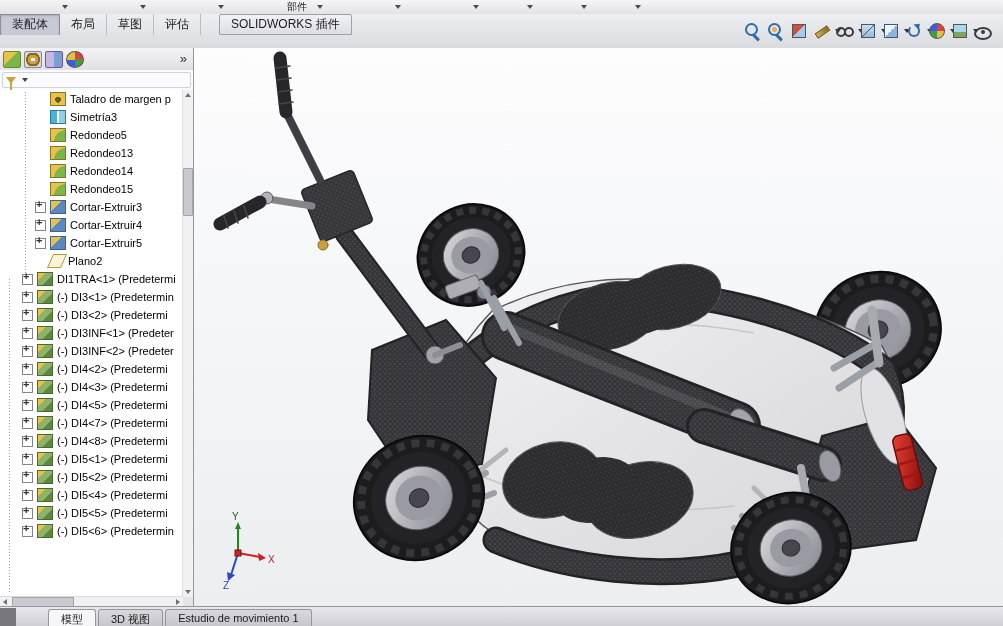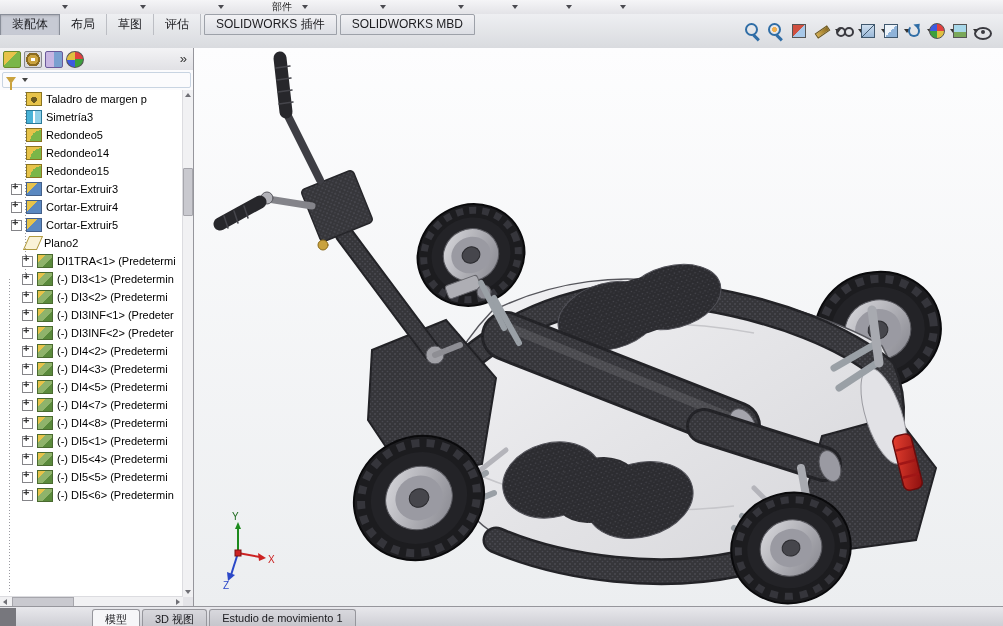--- a/index.html
+++ b/index.html
@@ -7,30 +7,30 @@
     width:1003px;height:626px;position:relative;overflow:hidden;
     font-family:"Liberation Sans", sans-serif;background:#d7d7db;
     -webkit-font-smoothing:antialiased;
   }
   
   .menustrip{position:absolute;left:0;top:0;right:0;height:14px;
     background:linear-gradient(#f5f5f7,#e3e3e7);border-bottom:1px solid #c2c2c8;
     display:flex;align-items:center;font-size:10px;color:#222}
   .mcaret{width:0;height:0;border-left:3px solid transparent;border-right:3px solid transparent;
     border-top:4px solid #4a4a50;margin-left:72px}
-  .mlabel{margin-left:48px;white-space:nowrap}
+  .mlabel{margin-left:63px;white-space:nowrap}
   .mlabel + .mcaret{margin-left:8px}
   
   .toolband{position:absolute;left:0;top:14px;right:0;height:34px;
     background:linear-gradient(#eeeff2,#d9dbdf);border-bottom:1px solid #a6a8ae}
   .cm-tabs{position:absolute;left:0;top:0;height:21px;display:flex;align-items:stretch}
   .cm-tab{font-size:12px;color:#1c1c20;padding:1px 11px 2px;white-space:nowrap;cursor:default;
     border-right:1px solid #bcbec4;display:flex;align-items:center}
   .cm-tab.active{background:#c7cad4;border:1px solid #898e99;border-bottom:none;box-shadow:inset 0 1px 2px rgba(0,0,0,.15)}
-  .cm-tab.boxed{background:linear-gradient(#f2f2f5,#dcdee4);border:1px solid #9da1a9;margin-left:3px;border-radius:2px 2px 0 0}
+  .cm-tab.boxed{background:linear-gradient(#f2f2f5,#dcdee4);border:1px solid #9da1a9;margin-left:18px;border-radius:2px 2px 0 0}
   
   .vticons{position:absolute;right:10px;top:7px;display:flex;gap:3px;align-items:center}
   .vti{width:20px;height:20px;position:relative;display:flex;align-items:center}
   .vt-caret{width:0;height:0;border-left:3px solid transparent;border-right:3px solid transparent;
     border-top:4px solid #333;margin:0 4px 0 0}
   .vt-zoom-to-fit::before,.vt-zoom-area::before{content:"";position:absolute;left:2px;top:2px;width:9px;height:9px;
     border:2px solid #2f6da6;border-radius:50%}
   .vt-zoom-to-fit::after,.vt-zoom-area::after{content:"";position:absolute;right:3px;bottom:2px;width:8px;height:3px;
     background:#2f6da6;transform:rotate(45deg)}
   .vt-zoom-area::before{background:radial-gradient(circle,#f0b050 0 38%,transparent 40%)}
@@ -70,21 +70,21 @@
   .funnel{width:0;height:0;border-left:5px solid transparent;border-right:5px solid transparent;border-top:7px solid #caa23e;
     position:relative;z-index:1;margin-left:2px}
   .funnel::after{content:"";position:absolute;left:-1px;top:-1px;width:2px;height:7px;background:#caa23e}
   .fcaret{width:0;height:0;border-left:3px solid transparent;border-right:3px solid transparent;border-top:4px solid #444;
     margin-left:6px;z-index:1}
   .tree{position:absolute;left:0;top:42px;right:10px;bottom:10px;overflow:hidden;background:#fff}
   .guide{position:absolute;width:1px;background:repeating-linear-gradient(to bottom,#9a9aa0 0 1px,transparent 1px 3px)}
   .guideA{left:25px;top:2px;height:186px}
   .guideB{left:9px;top:189px;height:313px}
   .tree-row{display:flex;align-items:center;height:18px;font-size:11px;color:#000;white-space:nowrap;position:relative}
-  .tree-row.ind2{padding-left:11px}
+  .tree-row.ind2{padding-left:35px}
   .tree-row.ind1{padding-left:22px}
   .exp{width:9px;height:9px;border:1px solid #848488;background:#fff;flex:none;margin-right:4px;position:relative}
   .exp::before{content:"+";position:absolute;left:0px;top:-3.5px;font-size:11px;line-height:1;color:#333;font-weight:bold}
   .ticon{width:14px;height:12px;flex:none;margin-right:4px}
   .icon-hole{background:radial-gradient(circle at 50% 55%,#6b5a20 0 3px,#e7c34a 3px);border:1px solid #8a7420}
   .icon-mirror{background:linear-gradient(90deg,#49b2d6 0 44%,#fff 44% 56%,#8fd0e8 56%);border:1px solid #2a7a9a}
   .icon-fillet{background:radial-gradient(circle at 100% 100%,#7ab648 0 58%,#e7c34a 58%);border:1px solid #8a7420}
   .icon-cut{background:linear-gradient(135deg,#e7c34a 0 42%,#5a88c0 42%);border:1px solid #44608a}
   .icon-plane{background:rgba(240,220,140,.35);border:1px solid #b09a40;transform:skewX(-24deg);width:12px}
   .icon-component{background:linear-gradient(135deg,#e7c34a 0 30%,#8fb36b 30% 65%,#5a8a3c 65%);border:1px solid #4a6a30}
@@ -101,21 +101,21 @@
   .harrow.rt{right:3px;border-left:4px solid #707076}
   .hthumb{position:absolute;top:0;bottom:0;left:12px;width:60px;background:#c9c9cf;border:1px solid #a6a6ac}
   .scorner{position:absolute;right:0;bottom:0;width:10px;height:10px;background:#e4e4e8}
   
   .viewport{position:absolute;left:194px;top:48px;right:0;bottom:19px;overflow:hidden;background:#fff}
   .viewport svg{display:block}
   
   .bottombar{position:absolute;left:0;right:0;bottom:0;height:19px;background:linear-gradient(#e8e8ec,#cfcfd5);
     border-top:1px solid #96969c;display:flex;align-items:flex-end}
   .bgrip{width:16px;height:18px;background:#77777d;flex:none}
-  .btabs{display:flex;margin-left:76px;height:17px}
+  .btabs{display:flex;margin-left:32px;height:17px}
   .btab{font-size:11px;color:#1a1a1e;padding:2px 12px 1px;background:linear-gradient(#d8d8dd,#c6c6cc);
     border:1px solid #96969c;border-bottom:none;border-radius:3px 3px 0 0;margin-right:2px;white-space:nowrap}
   .btab.active{background:#f6f6f8}
 </style>
 </head>
 <body>
 
 <div class="menustrip">
   <span class="mcaret" style="margin-left:62px"></span>
   <span class="mcaret"></span>
@@ -145,23 +145,20 @@
       </div>
 
       <div class="cm-tab">
         <span>评估</span>
       </div>
 
       <div class="cm-tab boxed">
         <span>SOLIDWORKS 插件</span>
       </div>
 
-      <div class="cm-tab boxed">
-        <span>SOLIDWORKS MBD</span>
-      </div>
     </div>
   <div class="vticons">
 
       <span class="vti vt-zoom-to-fit">
         <span class="vt-caret" style="visibility: hidden;"></span>
       </span>
 
       <span class="vti vt-zoom-area">
         <span class="vt-caret" style="visibility: hidden;"></span>
       </span>
@@ -240,20 +237,25 @@
           <span class="ticon icon-mirror"></span>
           <span class="tlabel">Simetría3</span>
         </div>
 
         <div class="tree-row ind2">
           <span class="exp" style="visibility: hidden;"></span>
           <span class="ticon icon-fillet"></span>
           <span class="tlabel">Redondeo5</span>
         </div>
 
+        <div class="tree-row ind2">
+          <span class="exp" style="visibility: hidden;"></span>
+          <span class="ticon icon-fillet"></span>
+          <span class="tlabel">Redondeo13</span>
+        </div>
 
         <div class="tree-row ind2">
           <span class="exp" style="visibility: hidden;"></span>
           <span class="ticon icon-fillet"></span>
           <span class="tlabel">Redondeo14</span>
         </div>
 
         <div class="tree-row ind2">
           <span class="exp" style="visibility: hidden;"></span>
           <span class="ticon icon-fillet"></span>
@@ -345,20 +347,25 @@
           <span class="ticon icon-component"></span>
           <span class="tlabel">(-) DI4&lt;8&gt; (Predetermi</span>
         </div>
 
         <div class="tree-row ind1">
           <span class="exp"></span>
           <span class="ticon icon-component"></span>
           <span class="tlabel">(-) DI5&lt;1&gt; (Predetermi</span>
         </div>
 
+        <div class="tree-row ind1">
+          <span class="exp"></span>
+          <span class="ticon icon-component"></span>
+          <span class="tlabel">(-) DI5&lt;2&gt; (Predetermi</span>
+        </div>
 
 
         <div class="tree-row ind1">
           <span class="exp"></span>
           <span class="ticon icon-component"></span>
           <span class="tlabel">(-) DI5&lt;4&gt; (Predetermi</span>
         </div>
 
         <div class="tree-row ind1">
           <span class="exp"></span>

